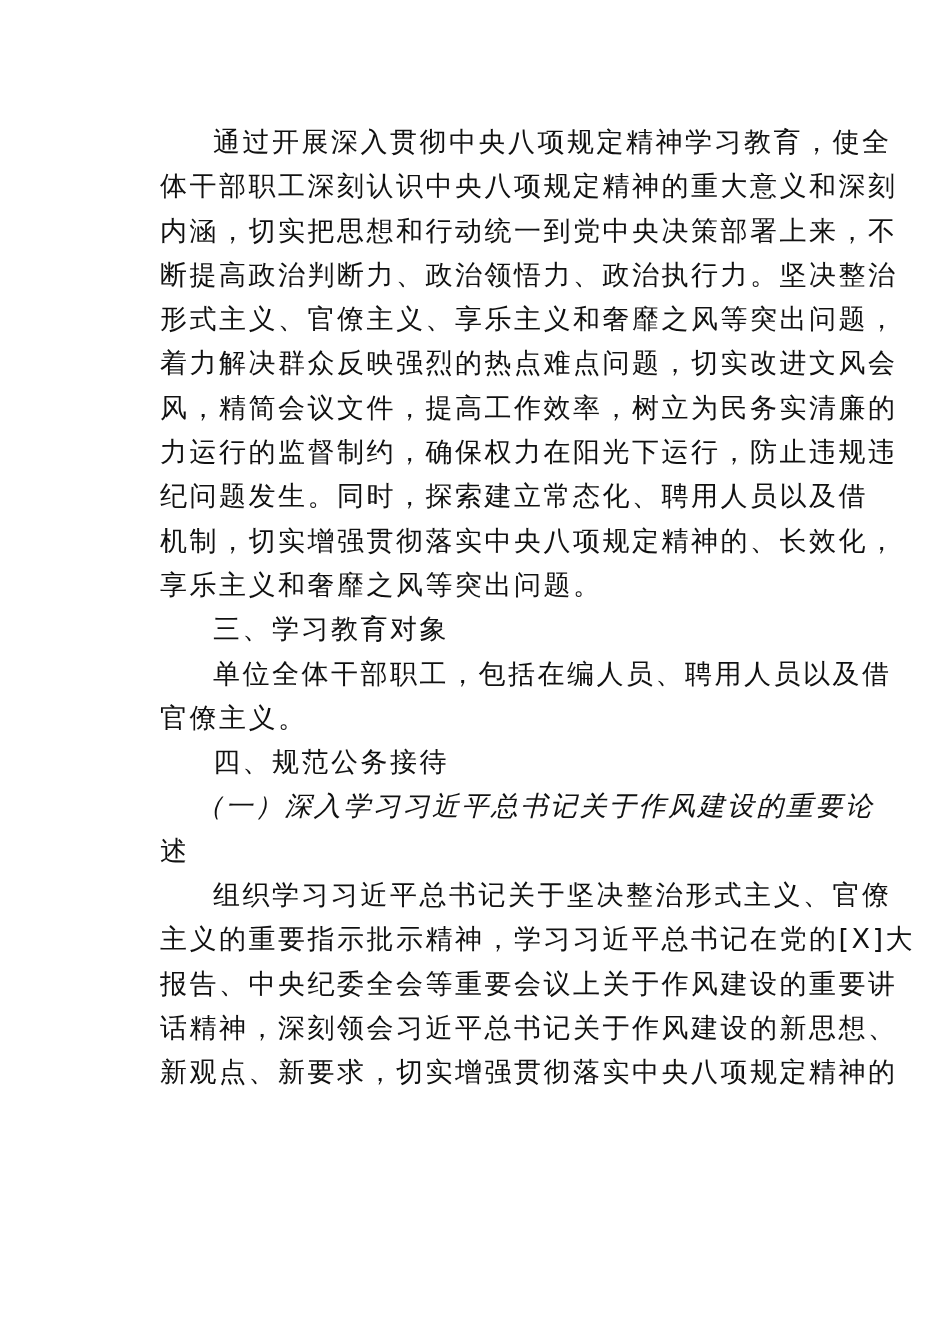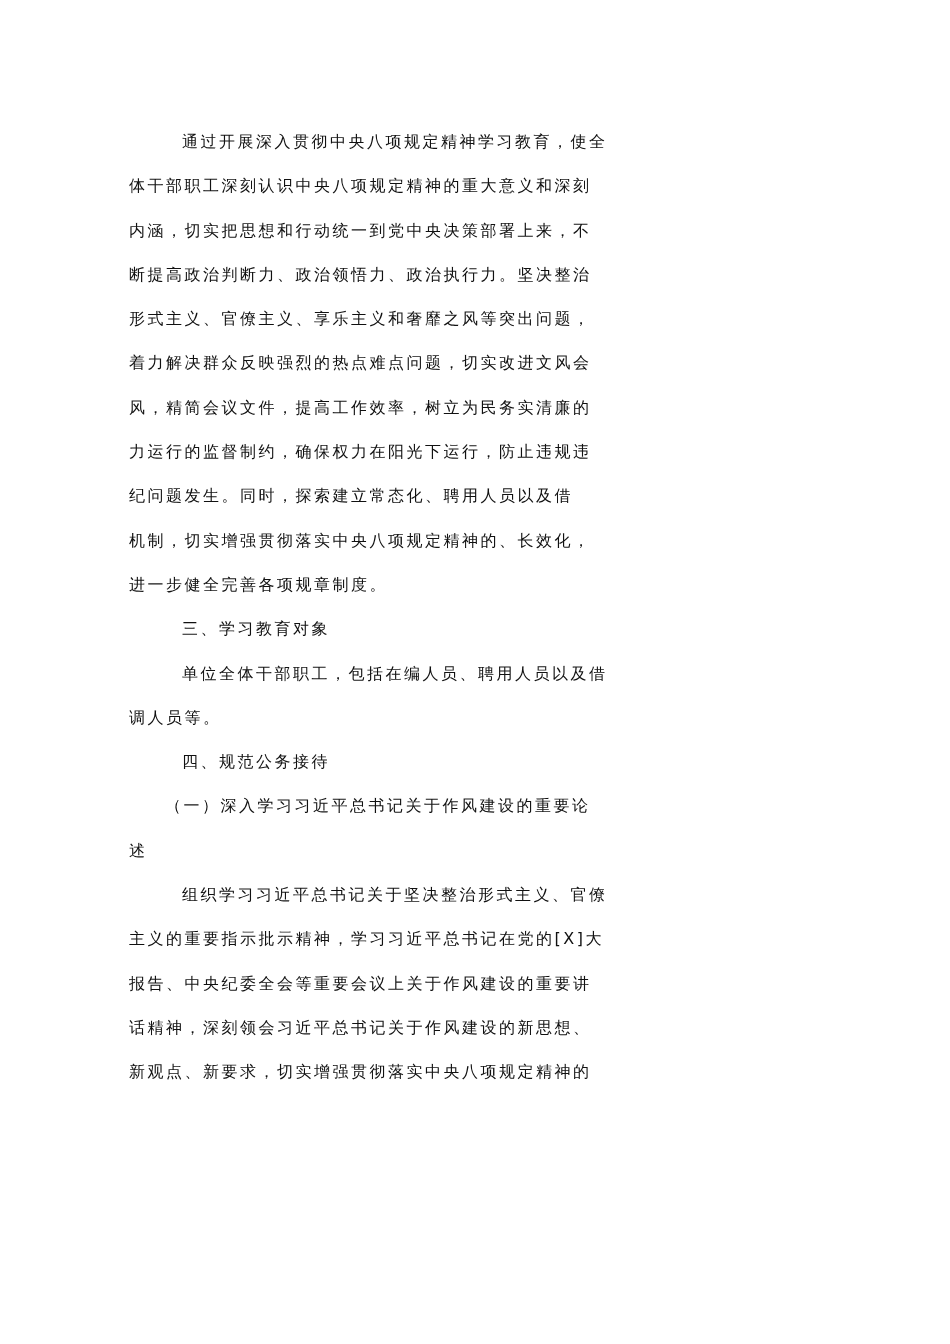--- a/index.html
+++ b/index.html
@@ -8,25 +8,25 @@
       background: #ffffff;
     }
     body {
       width: 950px;
       height: 1344px;
       position: relative;
       overflow: hidden;
     }
     .page {
       position: absolute;
-      left: 129px;
+      left: 160px;
       top: 120px;
       width: 663px;
       font-family: "DejaVu Sans", "Liberation Sans", sans-serif;
-      font-size: 16px;
+      font-size: 27px;
       color: #111111;
       letter-spacing: 2.5px;
     }
     .line {
       height: 44.3px;
       line-height: 44.3px;
       white-space: nowrap;
     }
     .indent {
       padding-left: 53px;
@@ -41,38 +41,38 @@
     <div class="line indent">通过开展深入贯彻中央八项规定精神学习教育，使全</div>
     <div class="line">体干部职工深刻认识中央八项规定精神的重大意义和深刻</div>
     <div class="line">内涵，切实把思想和行动统一到党中央决策部署上来，不</div>
     <div class="line">断提高政治判断力、政治领悟力、政治执行力。坚决整治</div>
     <div class="line">形式主义、官僚主义、享乐主义和奢靡之风等突出问题，</div>
     <div class="line">着力解决群众反映强烈的热点难点问题，切实改进文风会</div>
     <div class="line">风，精简会议文件，提高工作效率，树立为民务实清廉的</div>
     <div class="line">力运行的监督制约，确保权力在阳光下运行，防止违规违</div>
     <div class="line">纪问题发生。同时，探索建立常态化、聘用人员以及借</div>
     <div class="line">机制，切实增强贯彻落实中央八项规定精神的、长效化，</div>
-    <div class="line">进一步健全完善各项规章制度。</div>
+    <div class="line">享乐主义和奢靡之风等突出问题。</div>
   </div>
 
   <div>
     <div class="line indent">三、学习教育对象</div>
   </div>
 
   <div>
     <div class="line indent">单位全体干部职工，包括在编人员、聘用人员以及借</div>
-    <div class="line">调人员等。</div>
+    <div class="line">官僚主义。</div>
   </div>
 
   <div>
     <div class="line indent">四、规范公务接待</div>
   </div>
 
   <div>
-    <div class="line indent" style="padding-left:36px;">（一）深入学习习近平总书记关于作风建设的重要论</div>
+    <div class="line indent" style="padding-left:36px;font-style:italic;">（一）深入学习习近平总书记关于作风建设的重要论</div>
     <div class="line">述</div>
   </div>
 
   <div>
     <div class="line indent">组织学习习近平总书记关于坚决整治形式主义、官僚</div>
     <div class="line">主义的重要指示批示精神，学习习近平总书记在党的[X]大</div>
     <div class="line">报告、中央纪委全会等重要会议上关于作风建设的重要讲</div>
     <div class="line">话精神，深刻领会习近平总书记关于作风建设的新思想、</div>
     <div class="line">新观点、新要求，切实增强贯彻落实中央八项规定精神的</div>
   </div>

